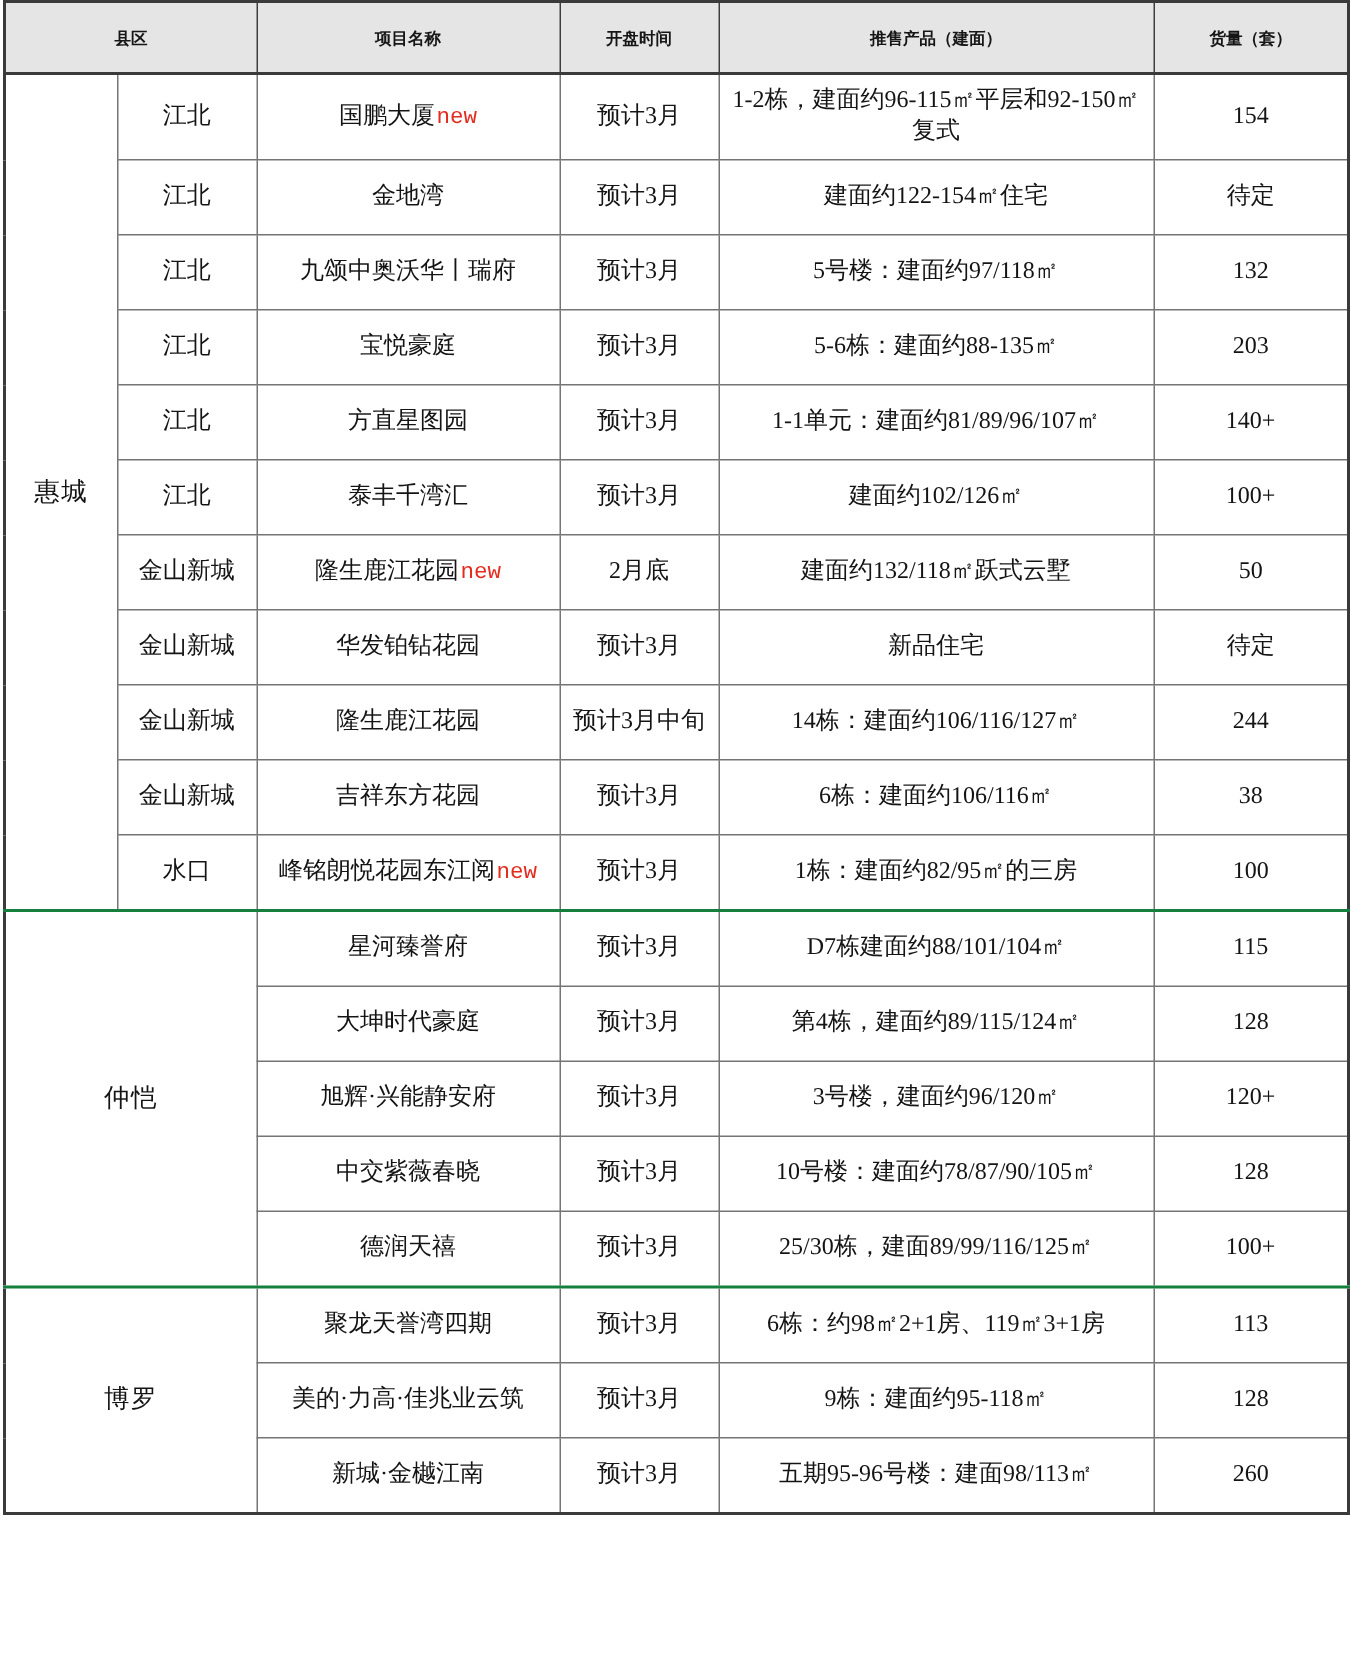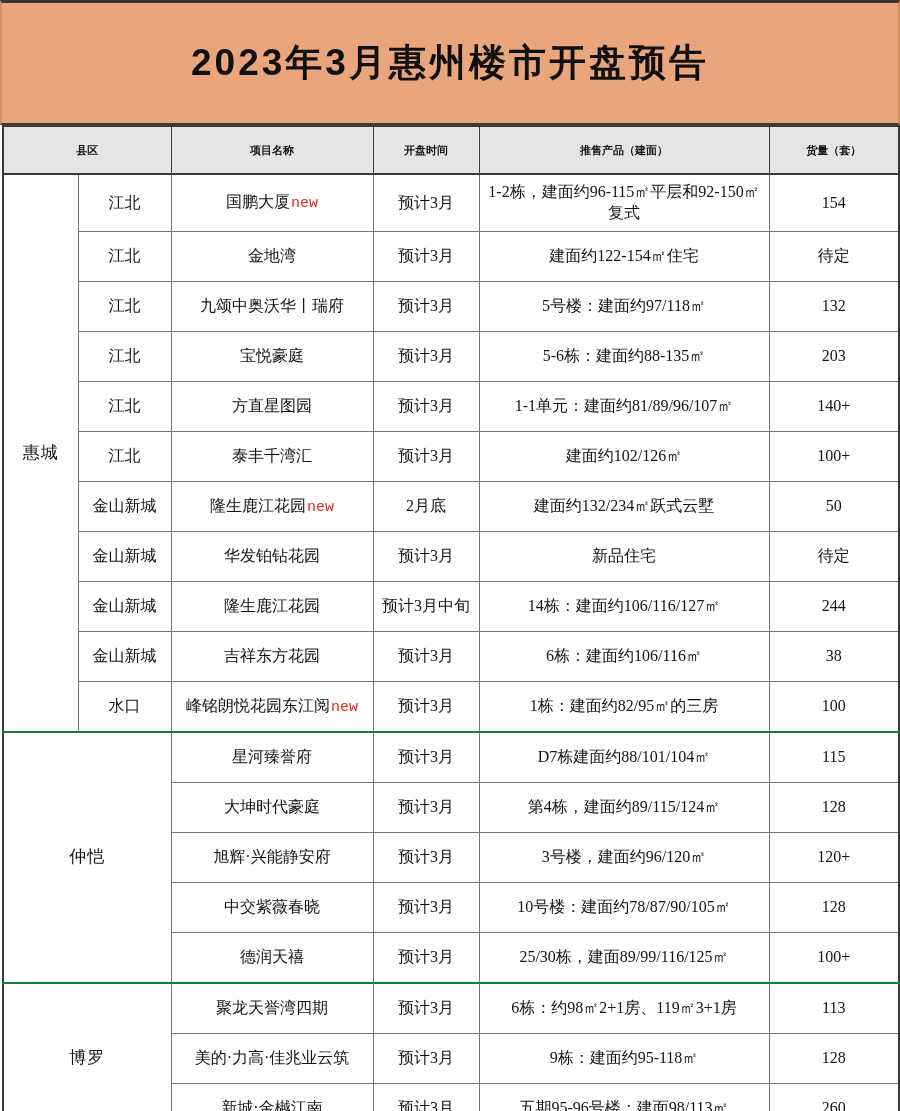--- a/index.html
+++ b/index.html
@@ -71,23 +71,20 @@
     font-size:15px;
     font-family:Liberation Mono, monospace;
     padding-left:1px;
   }
 </style>
 </head>
 <body>
 
 <div class="page">
 
-  <div class="banner">
-    <h1>2023年3月惠州楼市开盘预告</h1>
-  </div>
 
   <table>
     <colgroup>
       <col class="c-region">
         <col class="c-sub">
         <col class="c-name">
         <col class="c-time">
         <col class="c-prod">
         <col class="c-qty">
     </colgroup>
@@ -142,21 +139,21 @@
         <td>江北</td>
         <td>泰丰千湾汇</td>
         <td>预计3月</td>
         <td>建面约102/126㎡</td>
         <td>100+</td>
       </tr>
       <tr>
         <td>金山新城</td>
         <td><span>隆生鹿江花园</span><span class="new">new</span></td>
         <td>2月底</td>
-        <td>建面约132/234㎡跃式云墅</td>
+        <td>建面约132/118㎡跃式云墅</td>
         <td>50</td>
       </tr>
       <tr>
         <td>金山新城</td>
         <td>华发铂钻花园</td>
         <td>预计3月</td>
         <td>新品住宅</td>
         <td>待定</td>
       </tr>
       <tr>

